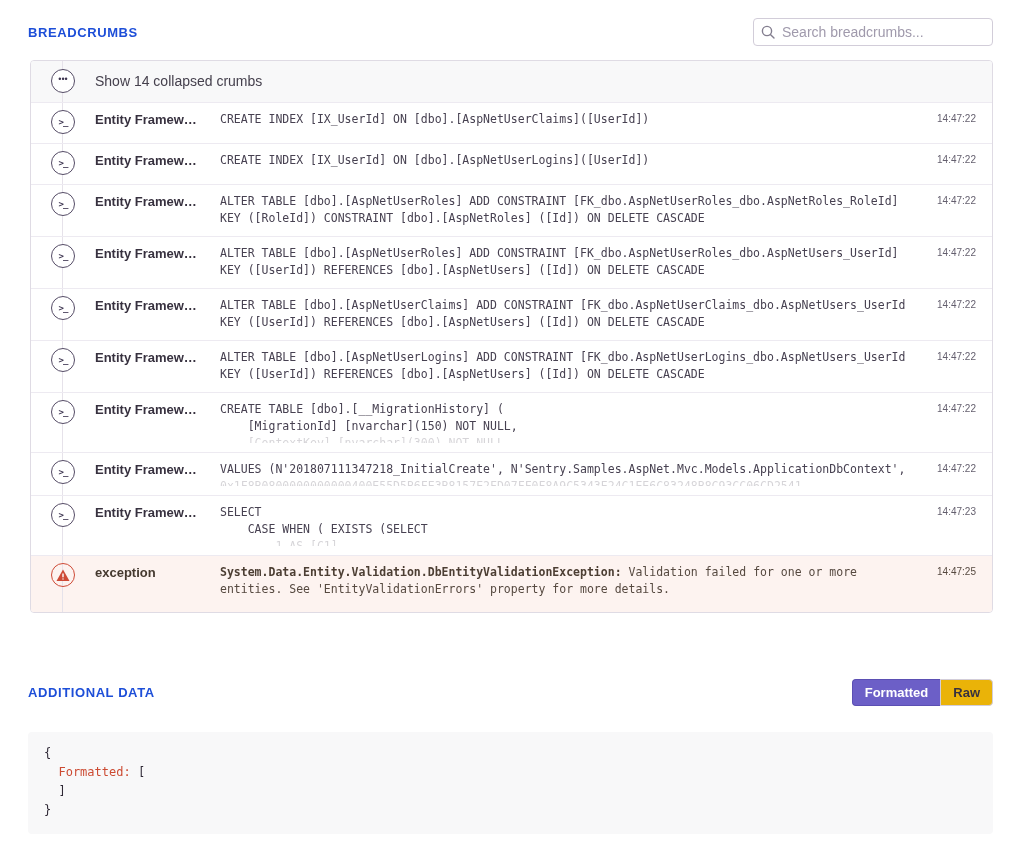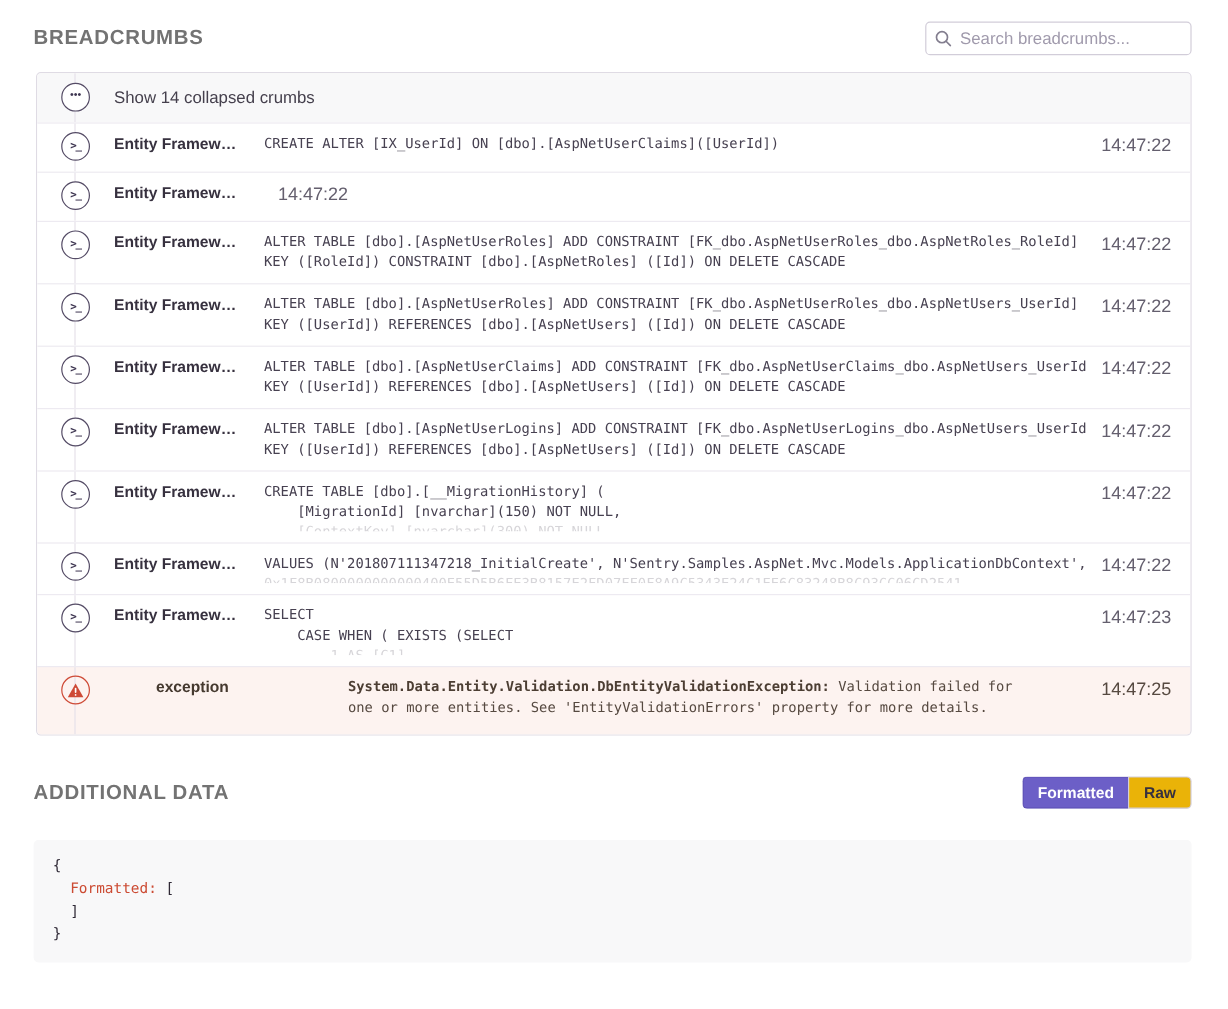--- a/index.html
+++ b/index.html
@@ -8,25 +8,25 @@
     width: 1023px; height: 841px;
     font-family: "Liberation Sans", sans-serif;
     color: #37313f;
     overflow: hidden;
   }
   .section-header {
     display: flex; justify-content: space-between; align-items: center;
     margin: 18px 30px 14px 28px;
   }
   .section-title {
-    font-size: 17px; font-weight: bold; letter-spacing: .6px;
-    color: #737373; text-transform: uppercase;
-  }
-  
-  .search-wrap { position: relative; width: 222px; }
+    font-size: 13px; font-weight: bold; letter-spacing: .6px;
+    color: #1d4ed8; text-transform: uppercase;
+  }
+  
+  .search-wrap { position: relative; width: 240px; }
   .search-wrap svg { position: absolute; left: 8px; top: 7px; }
   .search-input {
     width: 100%; height: 28px; border: 1px solid #d2cdd9; border-radius: 4px;
     padding: 0 8px 0 28px; font-size: 14px; color: #45404d;
     font-family: "Liberation Sans", sans-serif; outline: none; background: #fff;
   }
   .search-input::placeholder { color: #a09aac; }
 
   
   .crumbs-panel {
@@ -59,42 +59,42 @@
     padding-top: 1px; white-space: nowrap; overflow: hidden;
   }
   .crumb-message {
     flex: 1; font-family: "DejaVu Sans Mono", monospace; font-size: 11.5px;
     line-height: 17px; color: #474151; min-width: 0; overflow: hidden;
   }
   .crumb-message .line { white-space: pre; overflow: hidden; }
   .crumb-message .faded { white-space: pre; height: 8px; overflow: hidden; opacity: .22; }
   .crumb-time {
     flex: none; width: 86px; text-align: right; padding-right: 16px;
-    font-size: 15px; color: #645f6e; padding-top: 2px;
+    font-size: 10px; color: #645f6e; padding-top: 2px;
   }
   
   .collapsed-row {
     position: relative; display: flex; align-items: center; height: 41px;
     background: #f8f8f9; cursor: pointer; border-top: none;
   }
   .collapsed-row::before {
     content: ""; position: absolute; left: 31px; top: 0; bottom: 0; width: 1px; background: #e6e2ea;
   }
   .collapsed-label { font-size: 14px; color: #45404d; }
   
   .crumb-row.error { background: #fdf3f0; }
   .crumb-row.error .crumb-icon { border-color: #ce4a36; background: transparent; }
   .crumb-row.error .crumb-category { color: #45392f; }
   .crumb-row.error .crumb-message { color: #564940; white-space: pre-wrap; padding-right: 10px; }
   .crumb-row.error .crumb-time { color: #564940; }
-  .crumb-row.error { padding-bottom: 14px; gap: 35px; }
+  .crumb-row.error { padding-bottom: 14px; }
   .exc-bold { font-weight: bold; color: #4c3e33; }
 
   
-  .addl-header { margin-top: 34px; }
+  .addl-header { margin-top: 66px; }
   .toggle-group { display: flex; }
   .toggle-btn {
     font-size: 13px; font-weight: bold; padding: 0 12px; height: 27px;
     display: flex; align-items: center; cursor: pointer; user-select: none;
     border: 1px solid #d2cdd9; background: #eab308; color: #37313f;
     font-family: "Liberation Sans", sans-serif;
   }
   .toggle-btn.left { border-radius: 4px 0 0 4px; border-right: none; }
   .toggle-btn.right { border-radius: 0 4px 4px 0; }
   .toggle-btn.active { background: #6c5fc7; border-color: #5b4fb3; color: #fff; }
@@ -135,32 +135,35 @@
   </div>
 
   <div class="crumb-row">
     <div class="icon-col">
         <div class="crumb-icon">
           <span class="term-glyph">&gt;_</span>
         </div>
       </div>
     <div class="crumb-category">Entity Framew…</div>
     <div class="crumb-message">
-      <div class="line">CREATE ALTER [IX_UserId] ON [dbo].[AspNetUserClaims]([UserId])</div>
-    </div>
-    <div class="crumb-time">14:47:22</div>
-  </div>
-
-  <div class="crumb-row">
-    <div class="icon-col">
-        <div class="crumb-icon">
-          <span class="term-glyph">&gt;_</span>
-        </div>
-      </div>
-    <div class="crumb-category">Entity Framew…</div>
+      <div class="line">CREATE INDEX [IX_UserId] ON [dbo].[AspNetUserClaims]([UserId])</div>
+    </div>
+    <div class="crumb-time">14:47:22</div>
+  </div>
+
+  <div class="crumb-row">
+    <div class="icon-col">
+        <div class="crumb-icon">
+          <span class="term-glyph">&gt;_</span>
+        </div>
+      </div>
+    <div class="crumb-category">Entity Framew…</div>
+    <div class="crumb-message">
+      <div class="line">CREATE INDEX [IX_UserId] ON [dbo].[AspNetUserLogins]([UserId])</div>
+    </div>
     <div class="crumb-time">14:47:22</div>
   </div>
 
   <div class="crumb-row">
     <div class="icon-col">
         <div class="crumb-icon">
           <span class="term-glyph">&gt;_</span>
         </div>
       </div>
     <div class="crumb-category">Entity Framew…</div>

